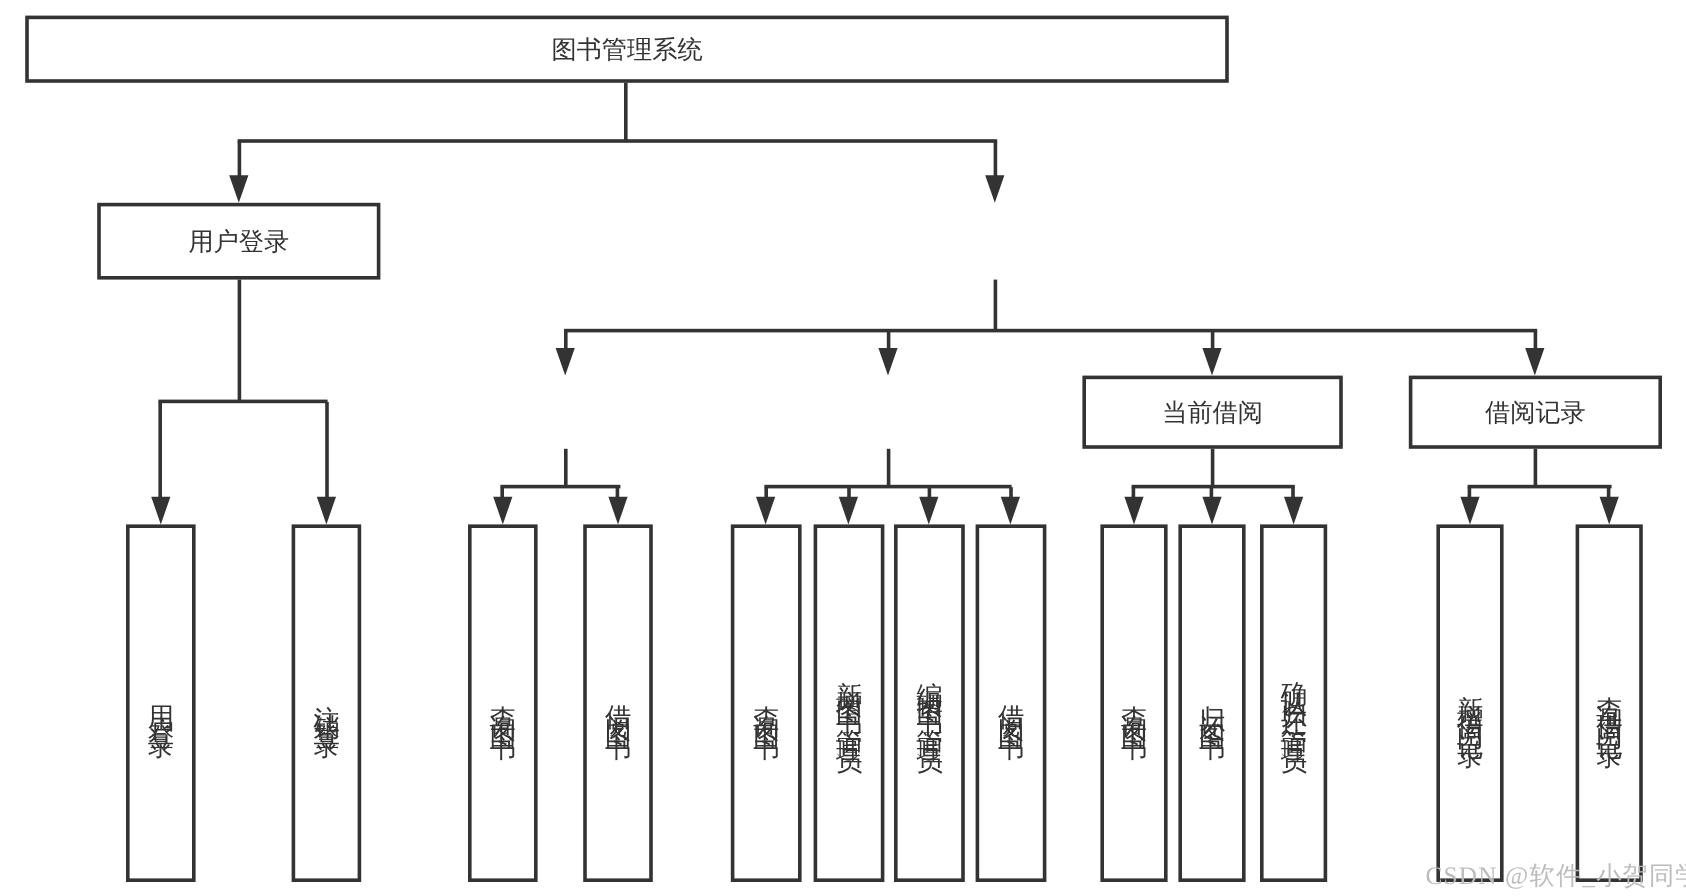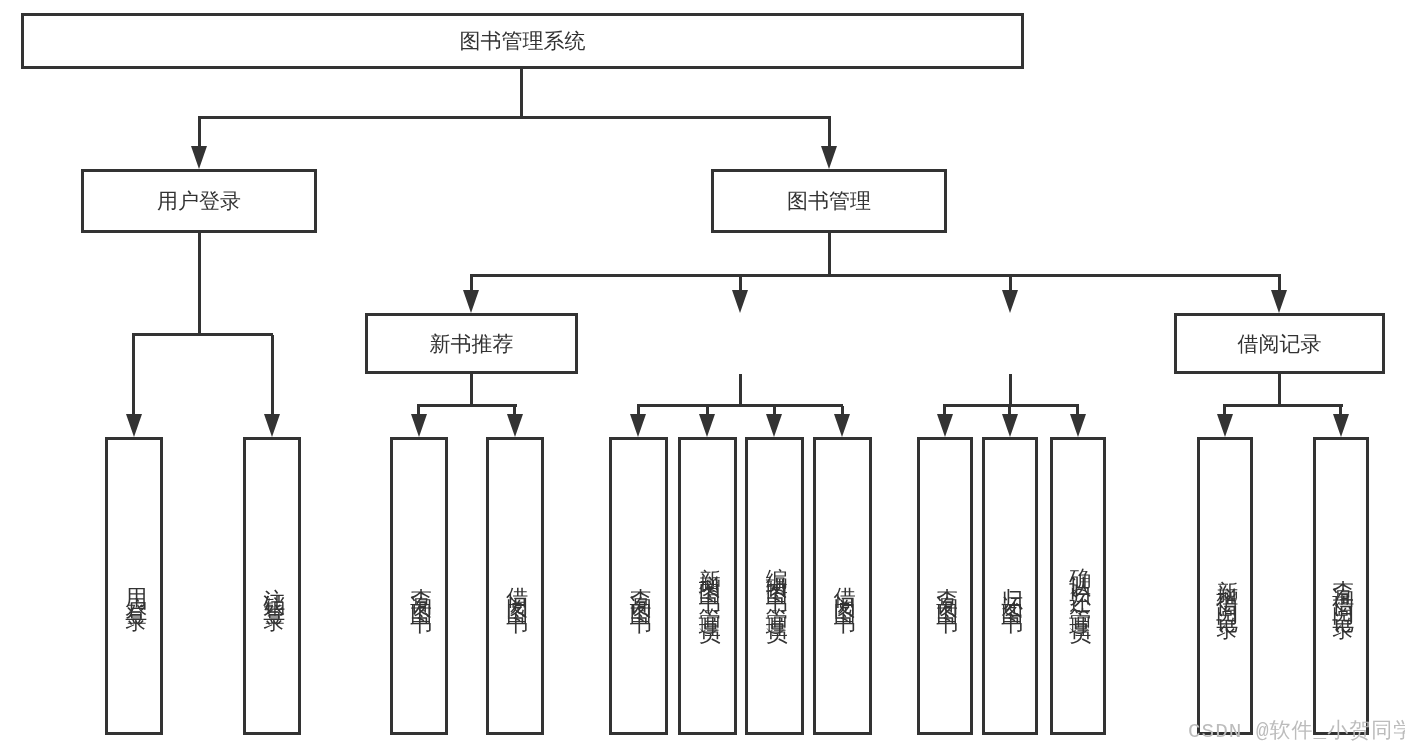--- a/index.html
+++ b/index.html
@@ -6,21 +6,21 @@
     --color-line:#333333;
     --color-text:#333333;
     --color-watermark:#bcbcbc;
     --color-background:#ffffff;
   }
   html,body{margin:0;padding:0;background:var(--color-background);}
   .canvas{
     position:relative;
     width:1405px;height:747px;
     background:var(--color-background);
-    font-family:Liberation Mono, monospace;
+    font-family:Liberation Serif, serif;
     color:var(--color-text);
     overflow:hidden;
   }
   .node{
     position:absolute;
     box-sizing:border-box;
     border:3px solid var(--color-line);
     background:var(--color-background);
     display:flex;align-items:center;justify-content:center;
   }
@@ -52,29 +52,26 @@
 <div class="canvas">
 
   <div class="node" style="left:21px;top:13px;width:1003px;height:56px">
     <span class="hlabel">图书管理系统</span>
   </div>
 
   <div class="node" style="left:81px;top:169px;width:236px;height:64px">
     <span class="hlabel">用户登录</span>
   </div>
 
-  <div class="node" style="left:711px;top:169px;width:236px;height:64px">
-    <span class="hlabel">图书管理</span>
-  </div>
-
-  <div class="node" style="left:365px;top:313px;width:213px;height:61px">
-    <span class="hlabel">新书推荐</span>
-  </div>
 
 
+
+  <div class="node" style="left:902px;top:313px;width:217px;height:61px">
+    <span class="hlabel">当前借阅</span>
+  </div>
 
   <div class="node" style="left:1174px;top:313px;width:211px;height:61px">
     <span class="hlabel">借阅记录</span>
   </div>
 
   <div class="node" style="left:105px;top:437px;width:58px;height:298px">
     <span class="vlabel">用户登录</span>
   </div>
 
   <div class="node" style="left:243px;top:437px;width:58px;height:298px">

